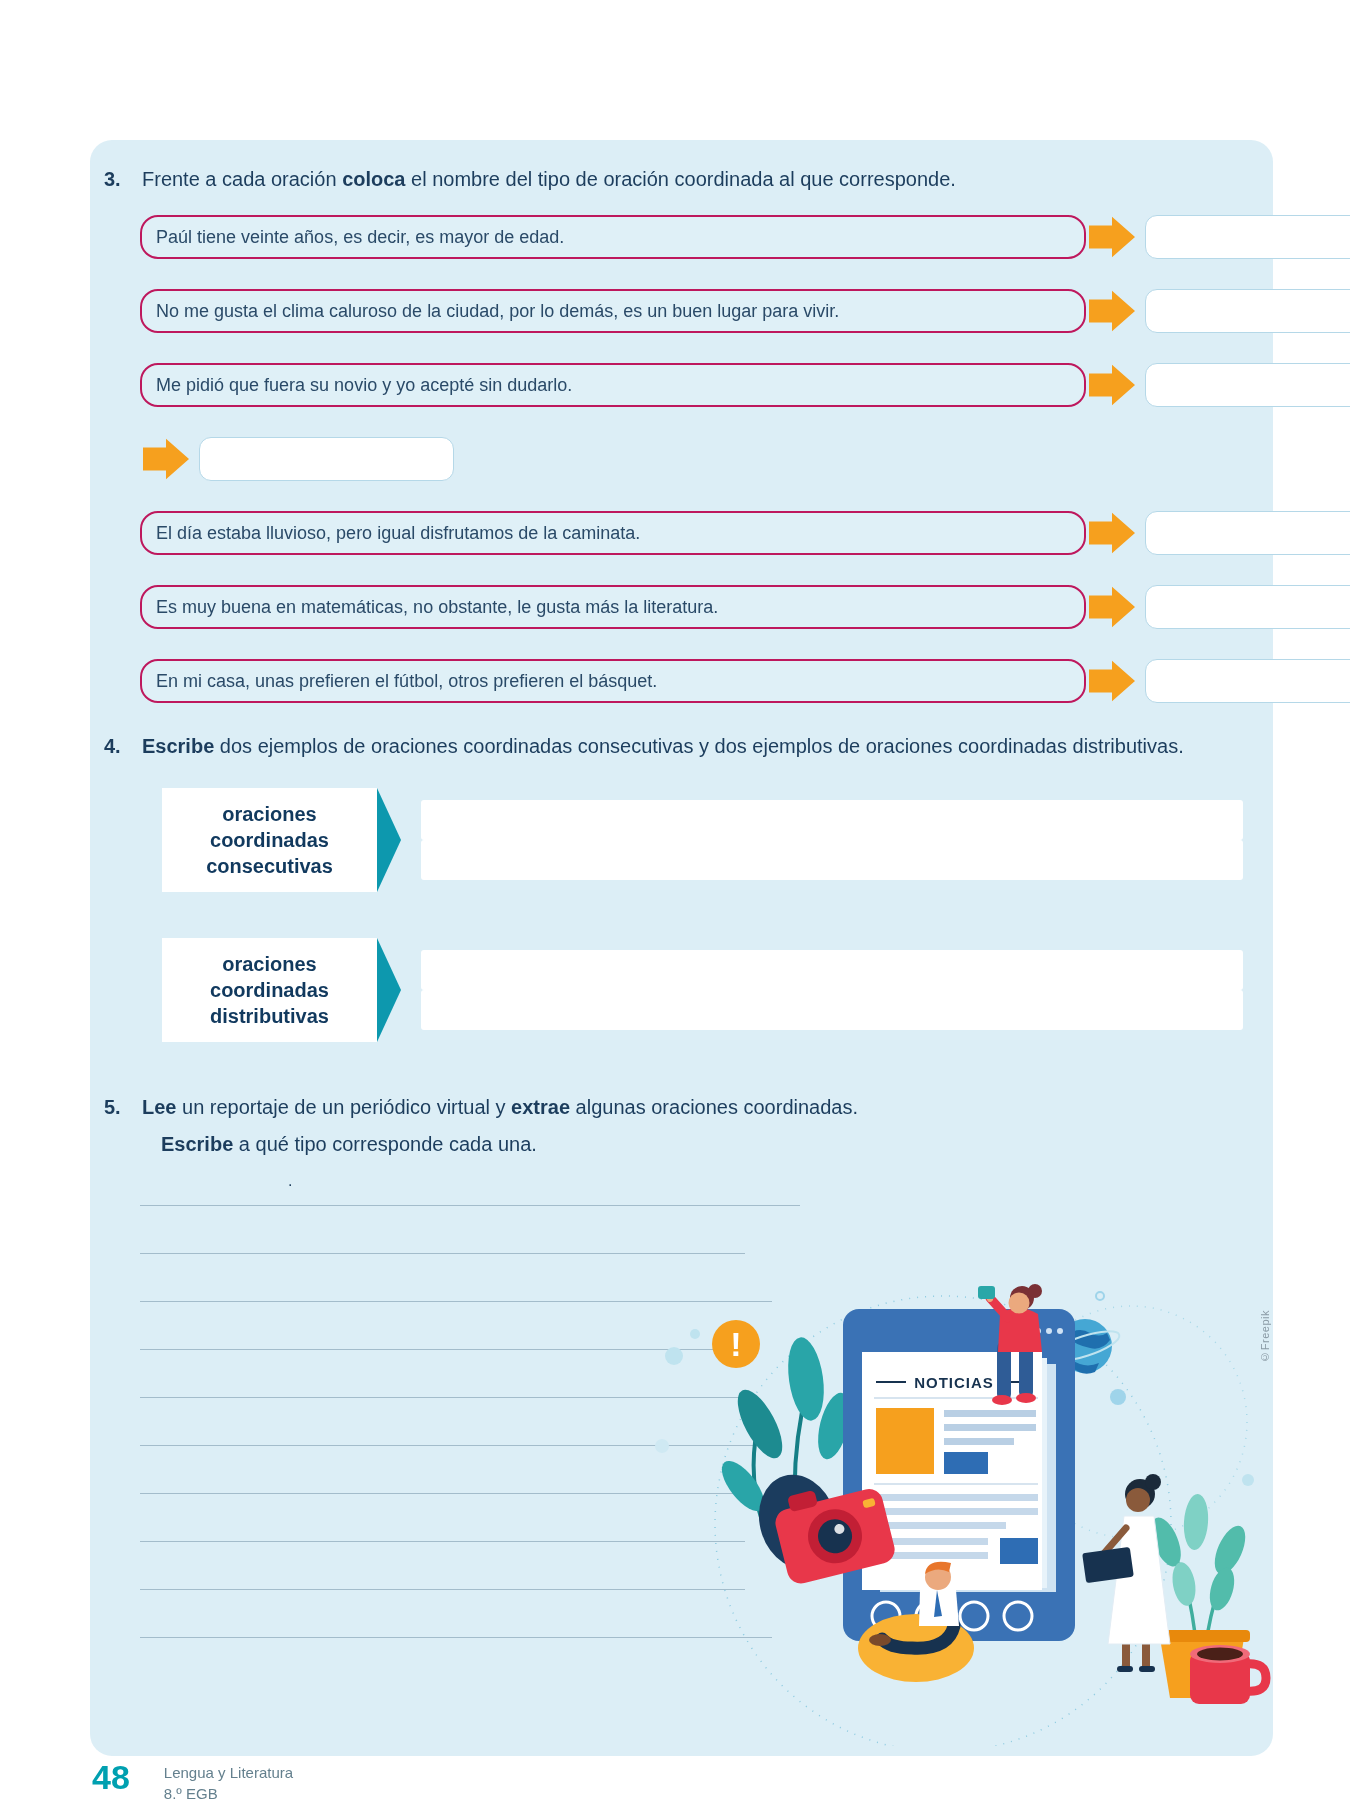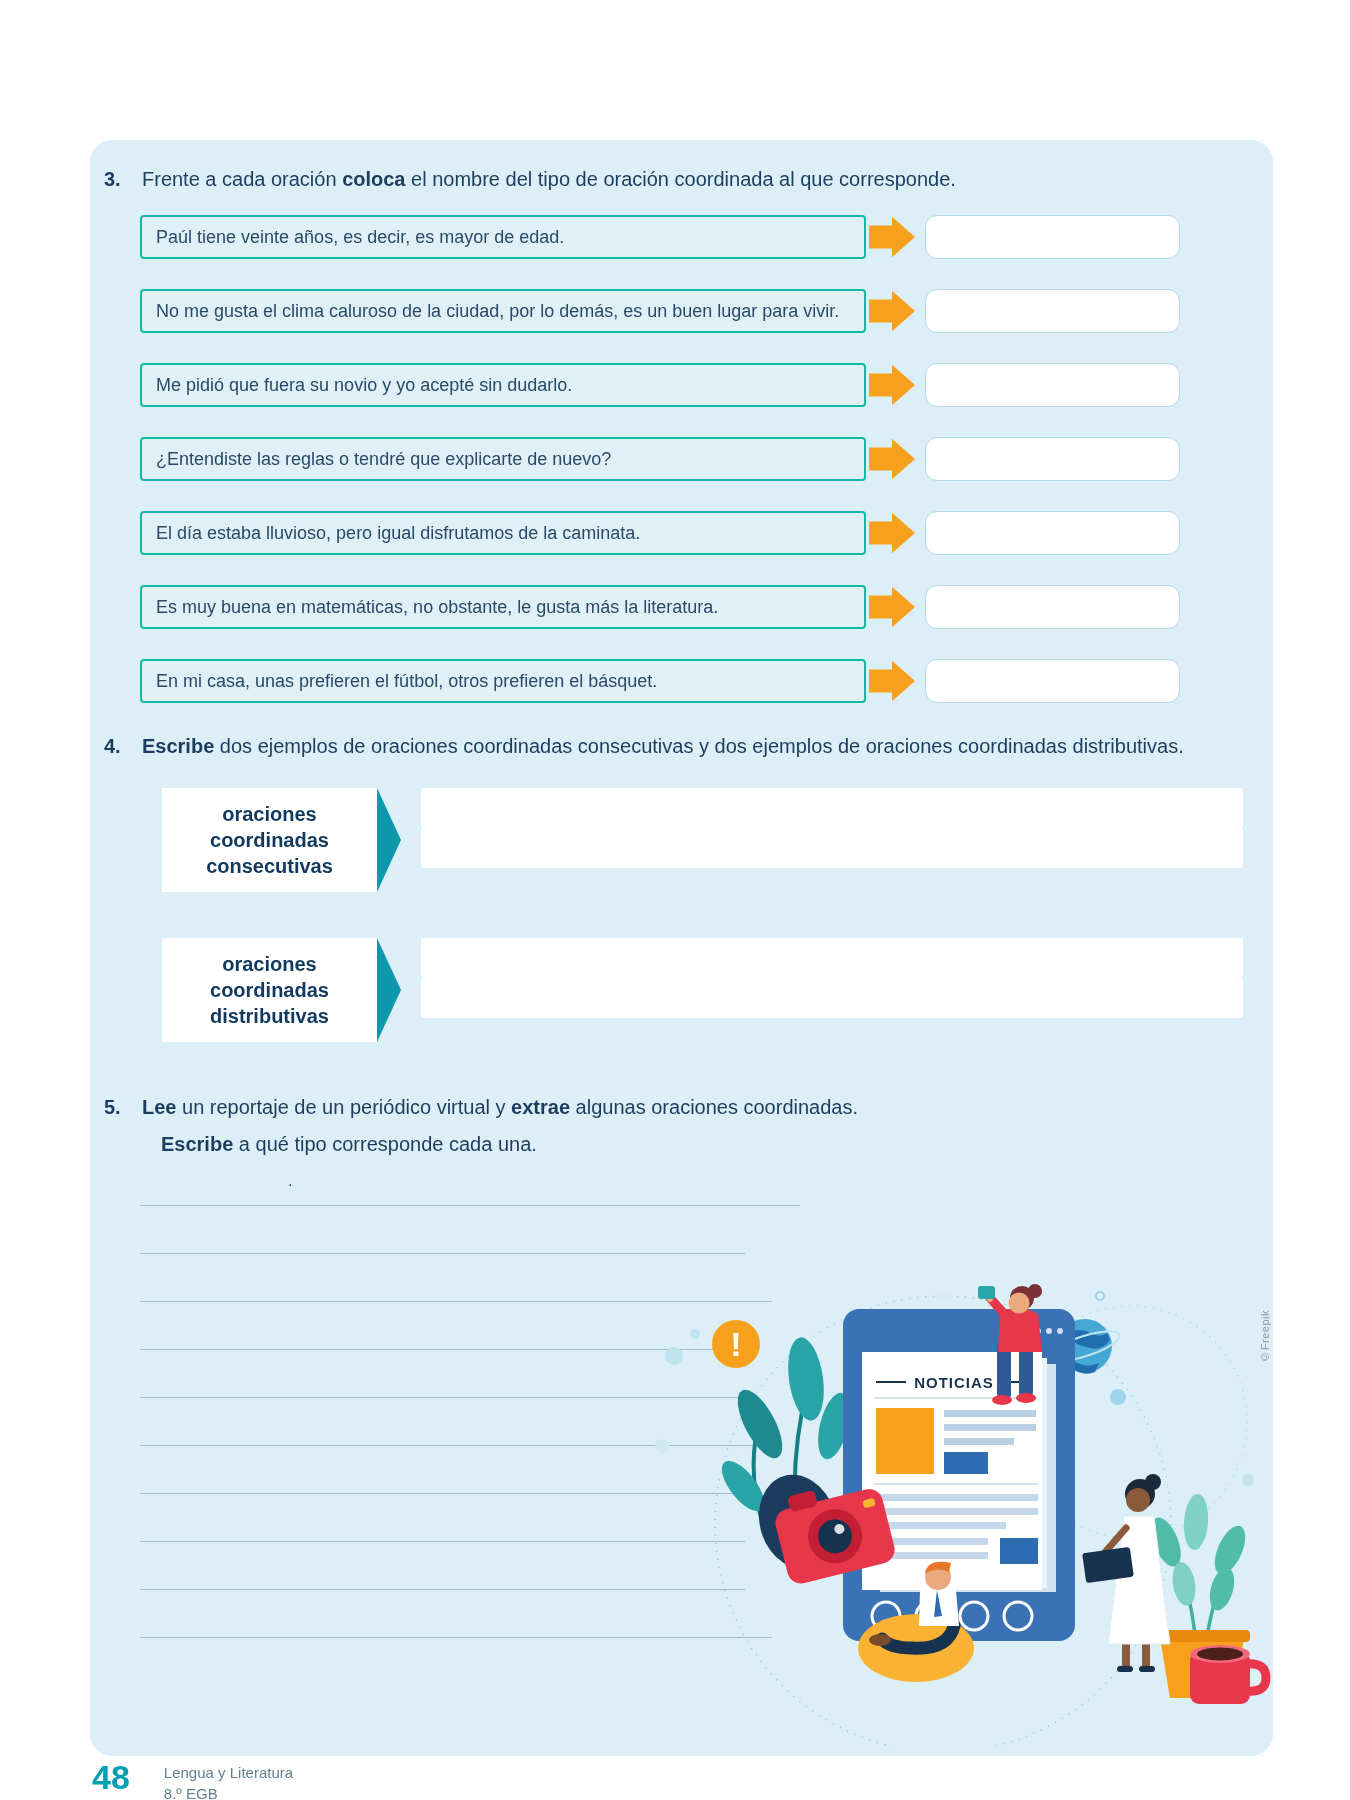--- a/index.html
+++ b/index.html
@@ -13,31 +13,31 @@
   
   .prompt{display:flex;color:#1c3d5d;font-size:20px;line-height:1.35;}
   .prompt .num{font-weight:bold;width:38px;flex:none;}
   .prompt .ptxt{flex:1;padding-right:43px;}
   .prompt .ptxt b{font-weight:bold;}
   .justify .ptxt{text-align:justify;}
 
   
   .rows{margin-top:22px;}
   .row{display:flex;align-items:center;margin:0 0 30px 36px;height:44px;}
-  .sentence-box{width:726px;height:44px;box-sizing:border-box;background:#dff0f7;
-        border:2px solid #14b8a6;border-radius:4px;display:flex;align-items:center;
+  .sentence-box{width:946px;height:44px;box-sizing:border-box;background:#dff0f7;
+        border:2px solid #be185d;border-radius:18px;display:flex;align-items:center;
         padding:0 14px;font-size:18px;color:#2a4a68;white-space:nowrap;overflow:hidden;flex:none;}
   .arrow{width:46px;height:44px;margin-left:3px;background:#f6a01e;flex:none;
         clip-path:polygon(0 24%,50% 24%,50% 4%,100% 50%,50% 96%,50% 76%,0 76%);}
   .answer-box{width:255px;height:44px;margin-left:10px;background:#ffffff;
         border:1.5px solid #b5d8e8;border-radius:12px;box-sizing:border-box;flex:none;}
 
   
   .ex4{margin-top:28px;}
-  .group{display:flex;align-items:flex-start;margin:28px 30px 0 36px;padding-left:22px;}
+  .group{display:flex;align-items:center;margin:28px 30px 0 36px;padding-left:22px;}
   .group.second{margin-top:46px;}
   .label-tag{position:relative;width:215px;min-height:104px;background:#ffffff;
         display:flex;align-items:center;justify-content:center;text-align:center;
         font-weight:bold;font-size:20px;color:#11395e;white-space:pre-line;line-height:1.3;flex:none;}
   .label-tag::after{content:"";position:absolute;right:-24px;top:0;width:24px;height:100%;
         background:#0d98ae;clip-path:polygon(0 0,100% 50%,0 100%);}
   .bars{flex:1;margin-left:44px;display:flex;flex-direction:column;justify-content:space-between;}
   .bar{height:40px;background:#ffffff;border-radius:3px;}
 
   
@@ -85,23 +85,20 @@
         <div class="answer-box"></div>
       </div>
       <div class="row">
         <div class="sentence-box">
             <span>Me pidió que fuera su novio y yo acepté sin dudarlo.</span>
           </div>
         <div class="arrow"></div>
         <div class="answer-box"></div>
       </div>
       <div class="row">
-        <div class="sentence-box">
-            <span>¿Entendiste las reglas o tendré que explicarte de nuevo?</span>
-          </div>
         <div class="arrow"></div>
         <div class="answer-box"></div>
       </div>
       <div class="row">
         <div class="sentence-box">
             <span>El día estaba lluvioso, pero igual disfrutamos de la caminata.</span>
           </div>
         <div class="arrow"></div>
         <div class="answer-box"></div>
       </div>

